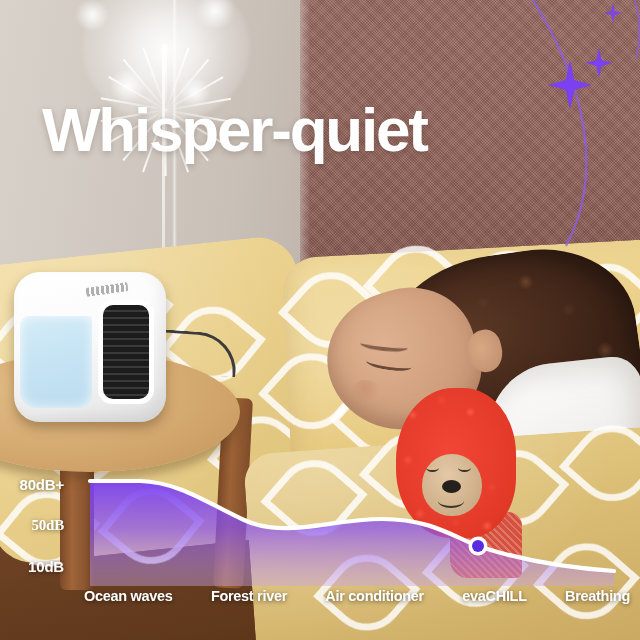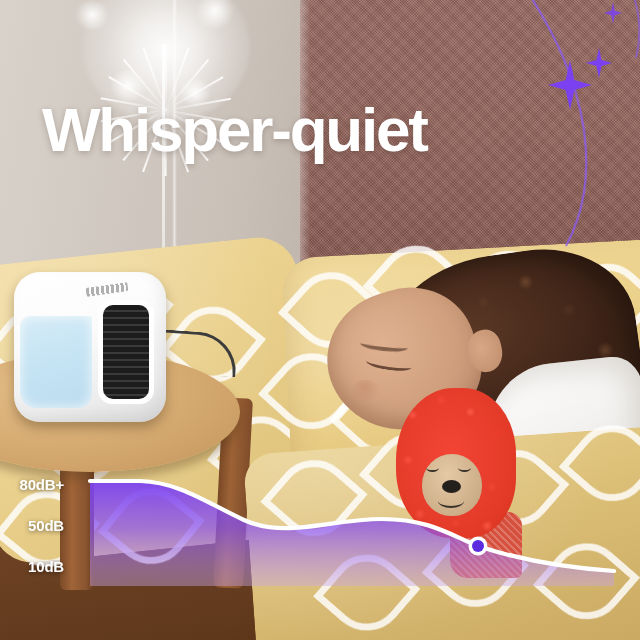--- a/index.html
+++ b/index.html
@@ -512,19 +512,26 @@
                C 286 99 330 79 382 79
                C 430 79 452 96 478 106
                C 520 120 570 128 614 131"></path>
 
       <circle cx="478" cy="106" r="9.5" fill="#FFFFFF"></circle>
       <circle cx="478" cy="106" r="6" fill="#5B2BE0"></circle>
     </svg>
 
     <div class="y-labels">
       <div class="y-label" style="top:36px;">80dB+</div>
-      <div class="y-label" style="top:77px;">50dB</div>
+      <div class="y-label" style="top:77px;font-family:Liberation Serif, serif;">50dB</div>
       <div class="y-label" style="top:118px;">10dB</div>
     </div>
 
+    <div class="x-labels">
+      <span class="x-label">Ocean waves</span>
+      <span class="x-label">Forest river</span>
+      <span class="x-label">Air conditioner</span>
+      <span class="x-label">evaCHILL</span>
+      <span class="x-label">Breathing</span>
+    </div>
   </div>
 
 </div>
 
 </body></html>

